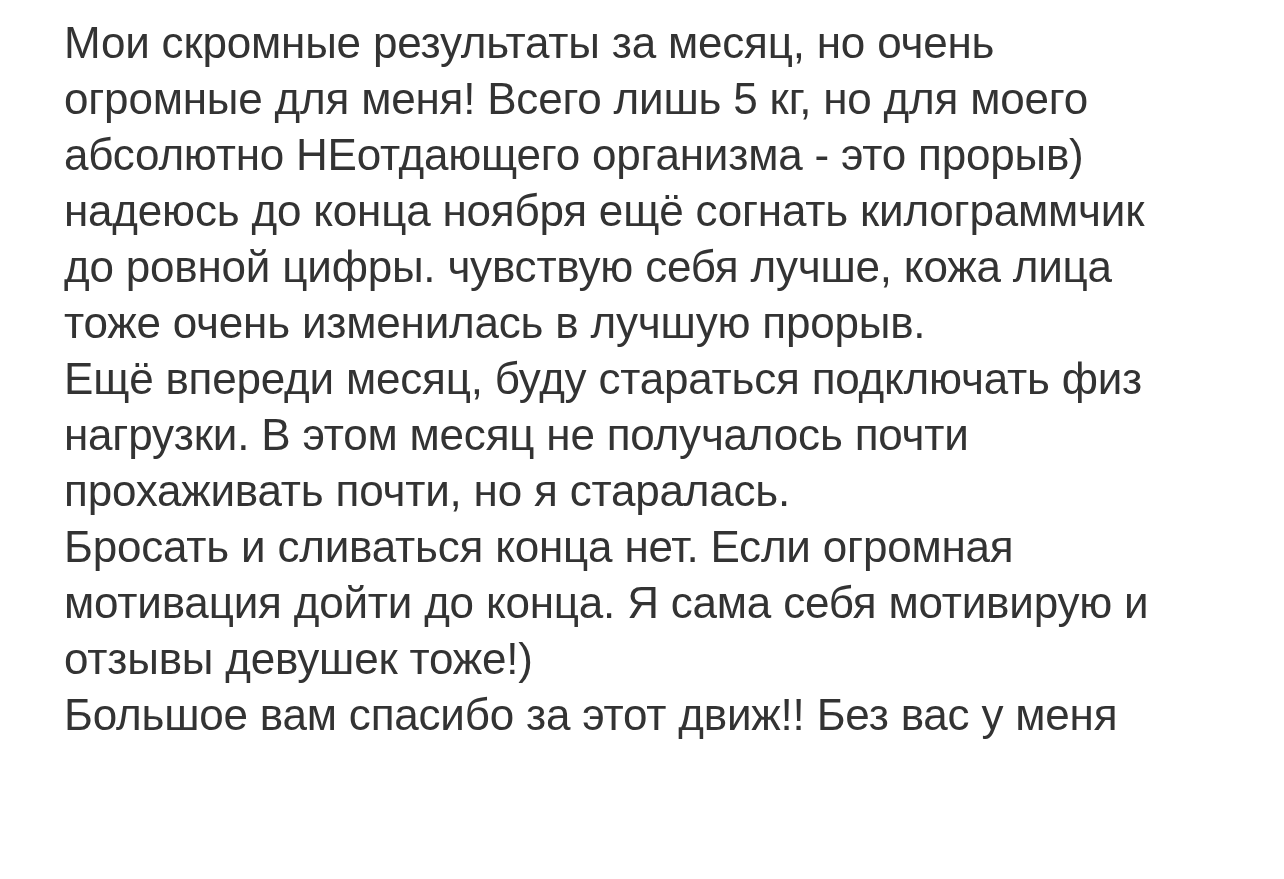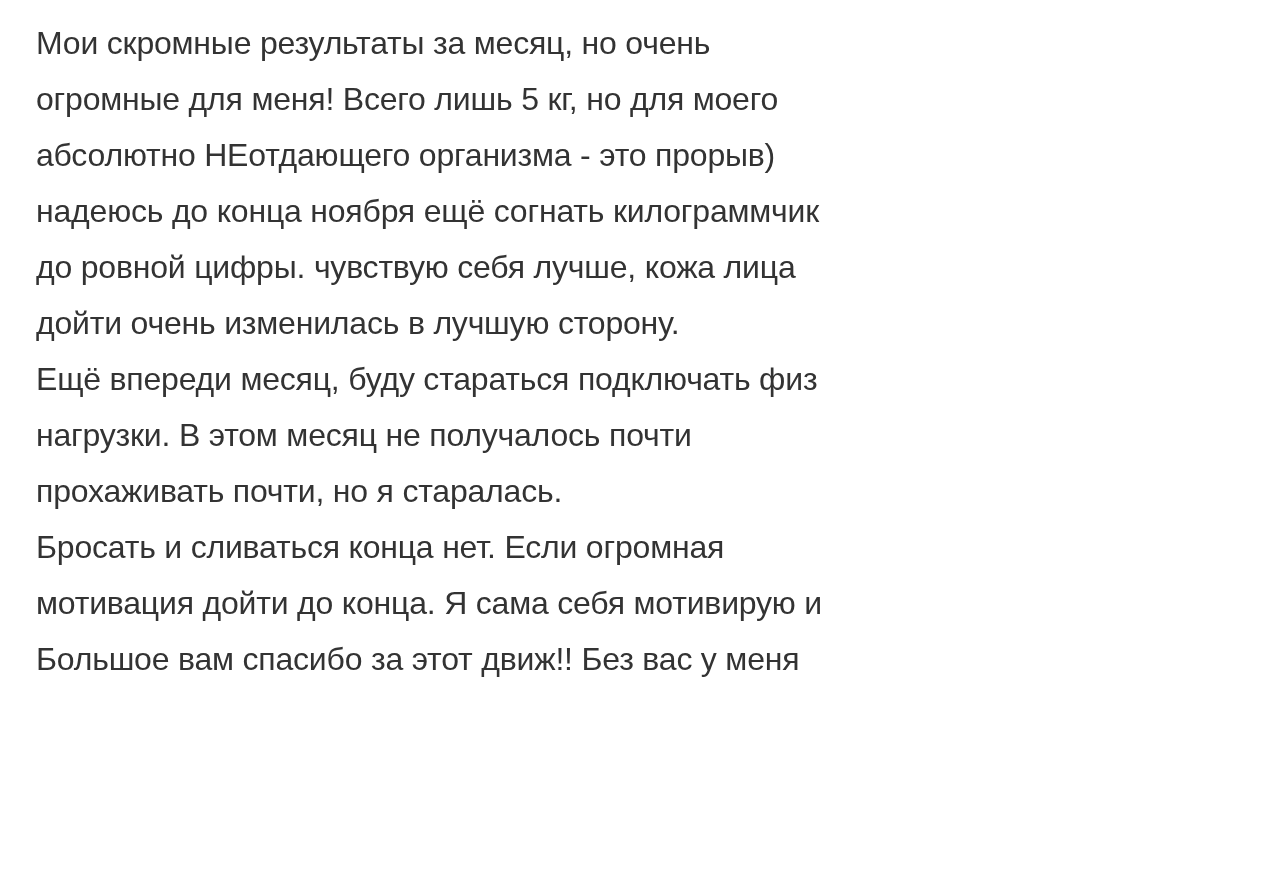--- a/index.html
+++ b/index.html
@@ -8,42 +8,43 @@
     background: #ffffff;
   }
   body {
     width: 1284px;
     height: 879px;
     overflow: hidden;
     font-family: "Liberation Sans", sans-serif;
   }
   .review-text {
     position: absolute;
-    left: 36px;
+    left: 64px;
     top: 15px;
     width: 1200px;
     color: #333333;
-    font-size: 32px;
+    font-size: 44px;
     font-weight: 400;
     letter-spacing: -0.2px;
   }
   .review-line {
     line-height: 56px;
     white-space: pre;
   }
 </style>
 </head>
 <body>
 
 <div class="review-text">
   <div class="review-line">Мои скромные результаты за месяц, но очень</div>
   <div class="review-line">огромные для меня! Всего лишь 5 кг, но для моего</div>
   <div class="review-line">абсолютно НЕотдающего организма - это прорыв)</div>
   <div class="review-line">надеюсь до конца ноября ещё согнать килограммчик</div>
   <div class="review-line">до ровной цифры. чувствую себя лучше, кожа лица</div>
-  <div class="review-line">дойти очень изменилась в лучшую сторону.</div>
+  <div class="review-line">тоже очень изменилась в лучшую прорыв.</div>
   <div class="review-line">Ещё впереди месяц, буду стараться подключать физ</div>
   <div class="review-line">нагрузки. В этом месяц не получалось почти</div>
   <div class="review-line">прохаживать почти, но я старалась.</div>
   <div class="review-line">Бросать и сливаться конца нет. Если огромная</div>
   <div class="review-line">мотивация дойти до конца. Я сама себя мотивирую и</div>
+  <div class="review-line">отзывы девушек тоже!)</div>
   <div class="review-line">Большое вам спасибо за этот движ!! Без вас у меня</div>
 </div>
 
 </body></html>

